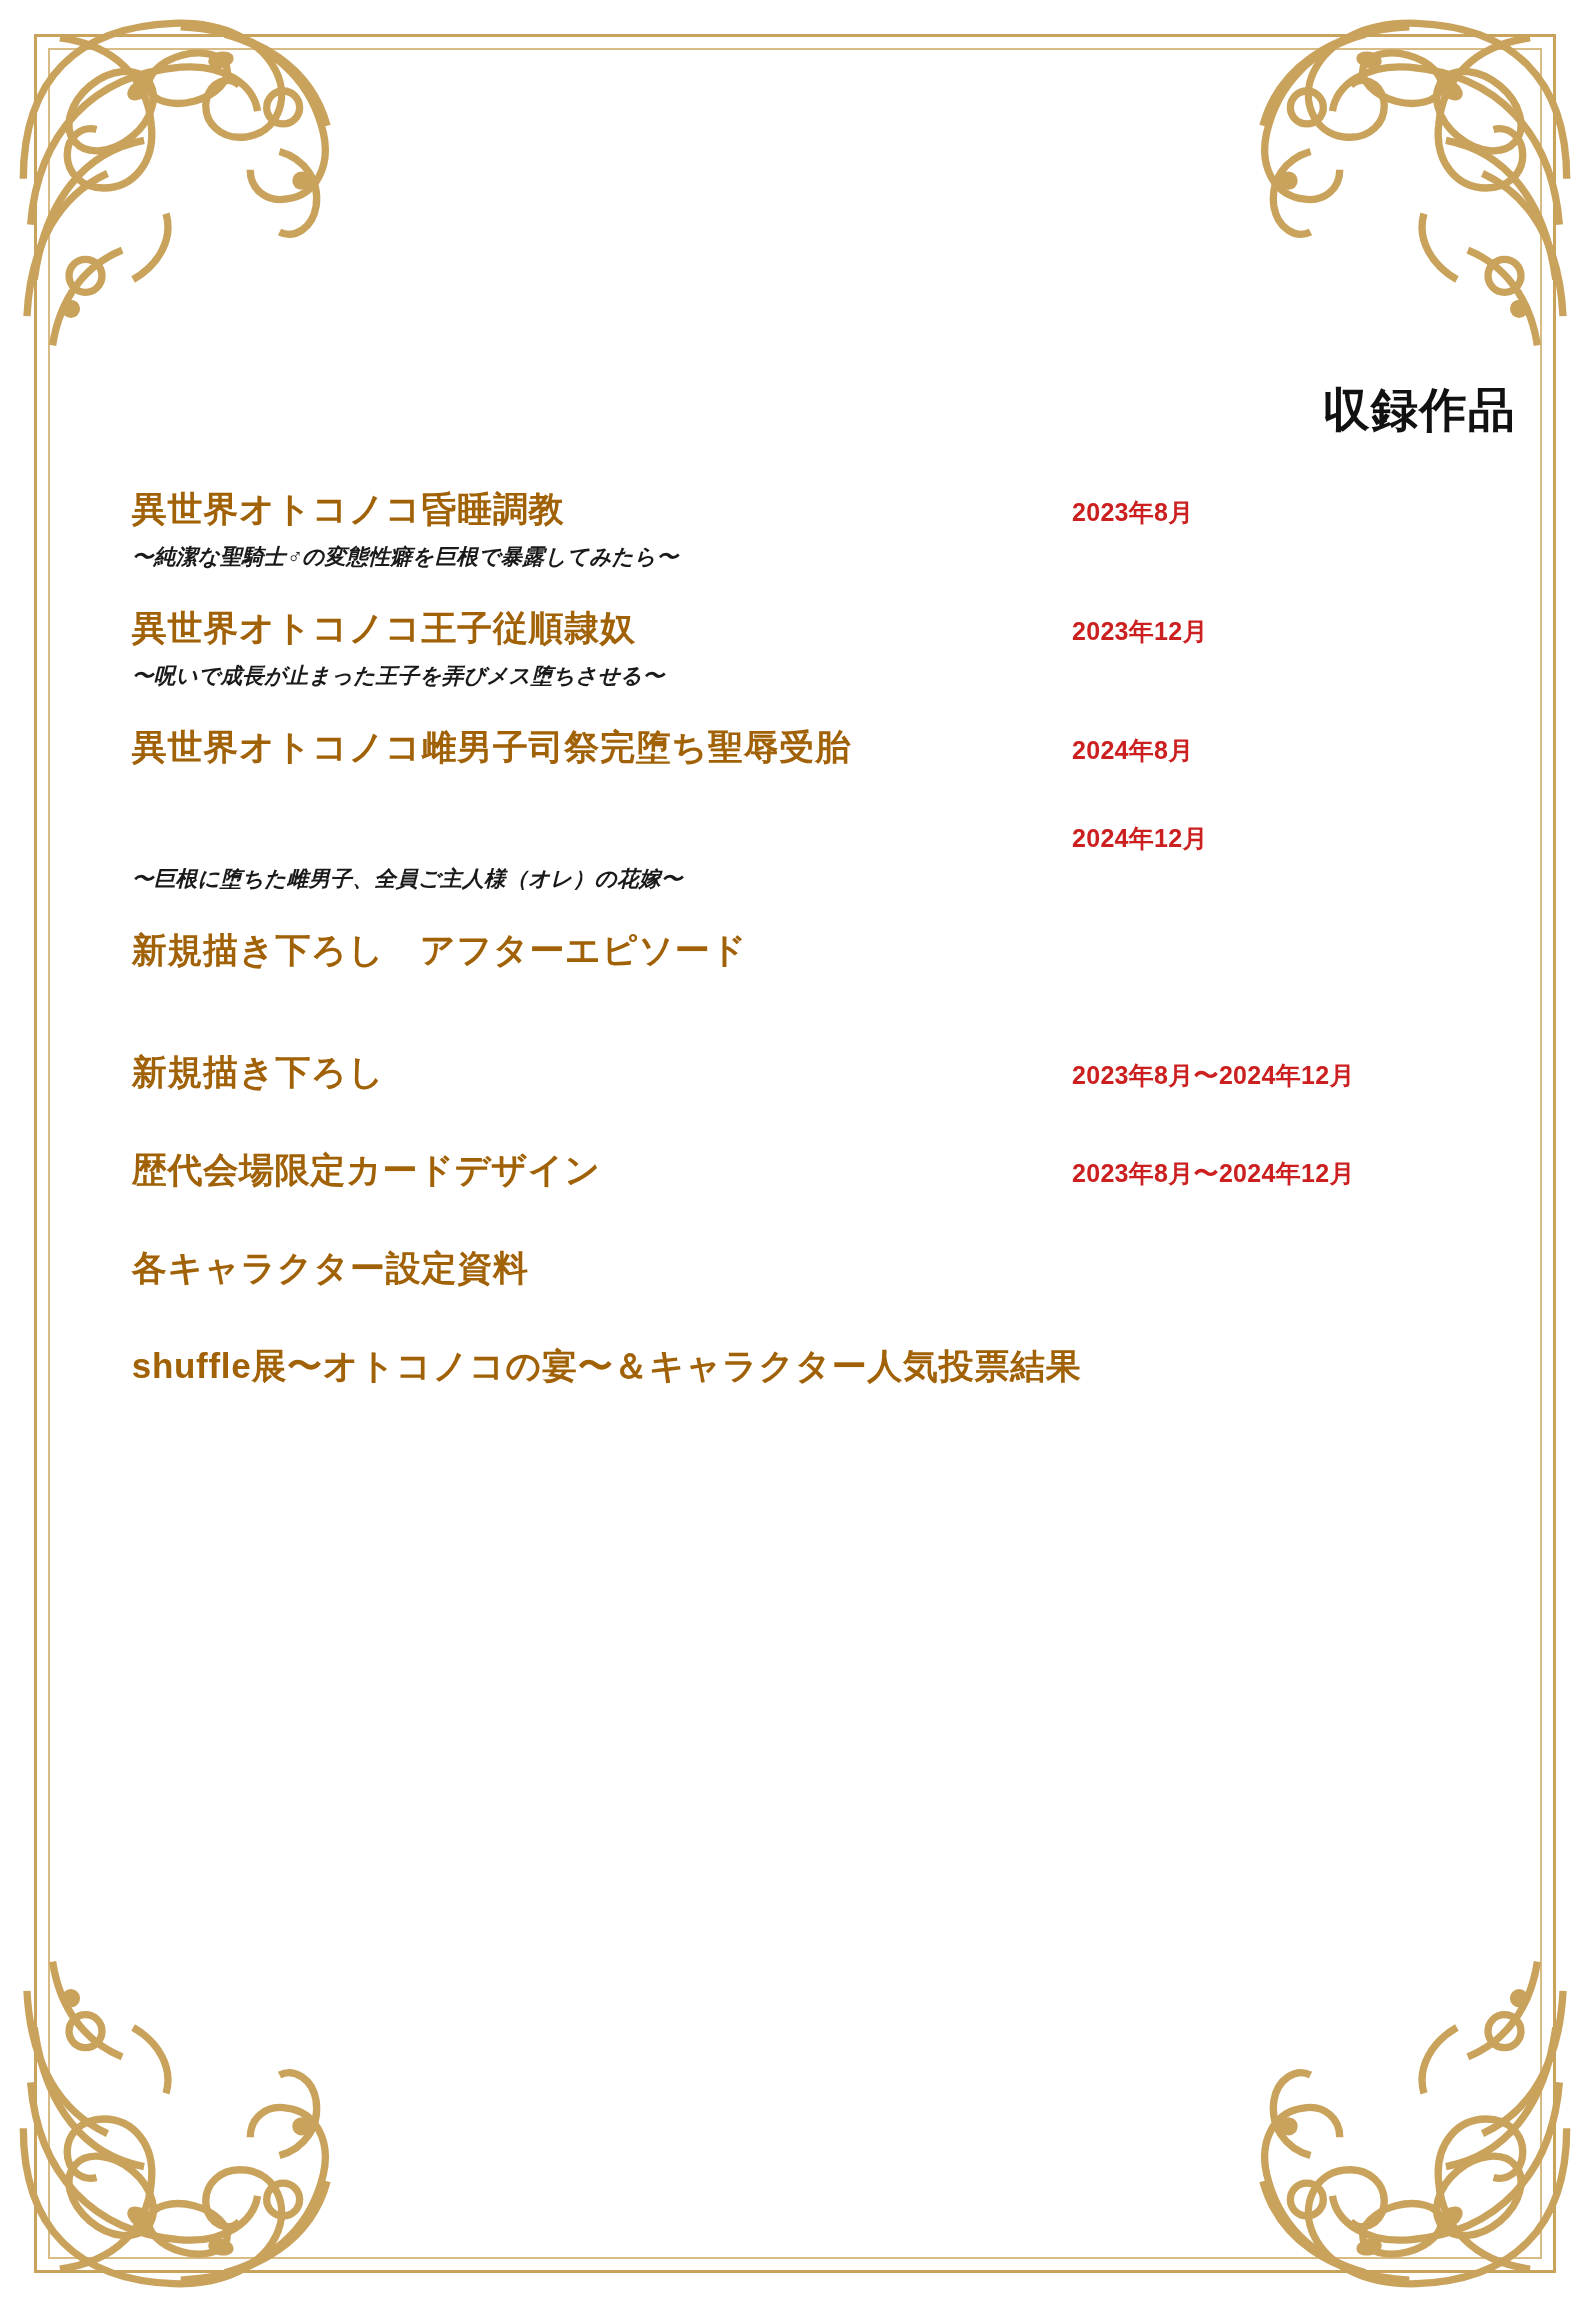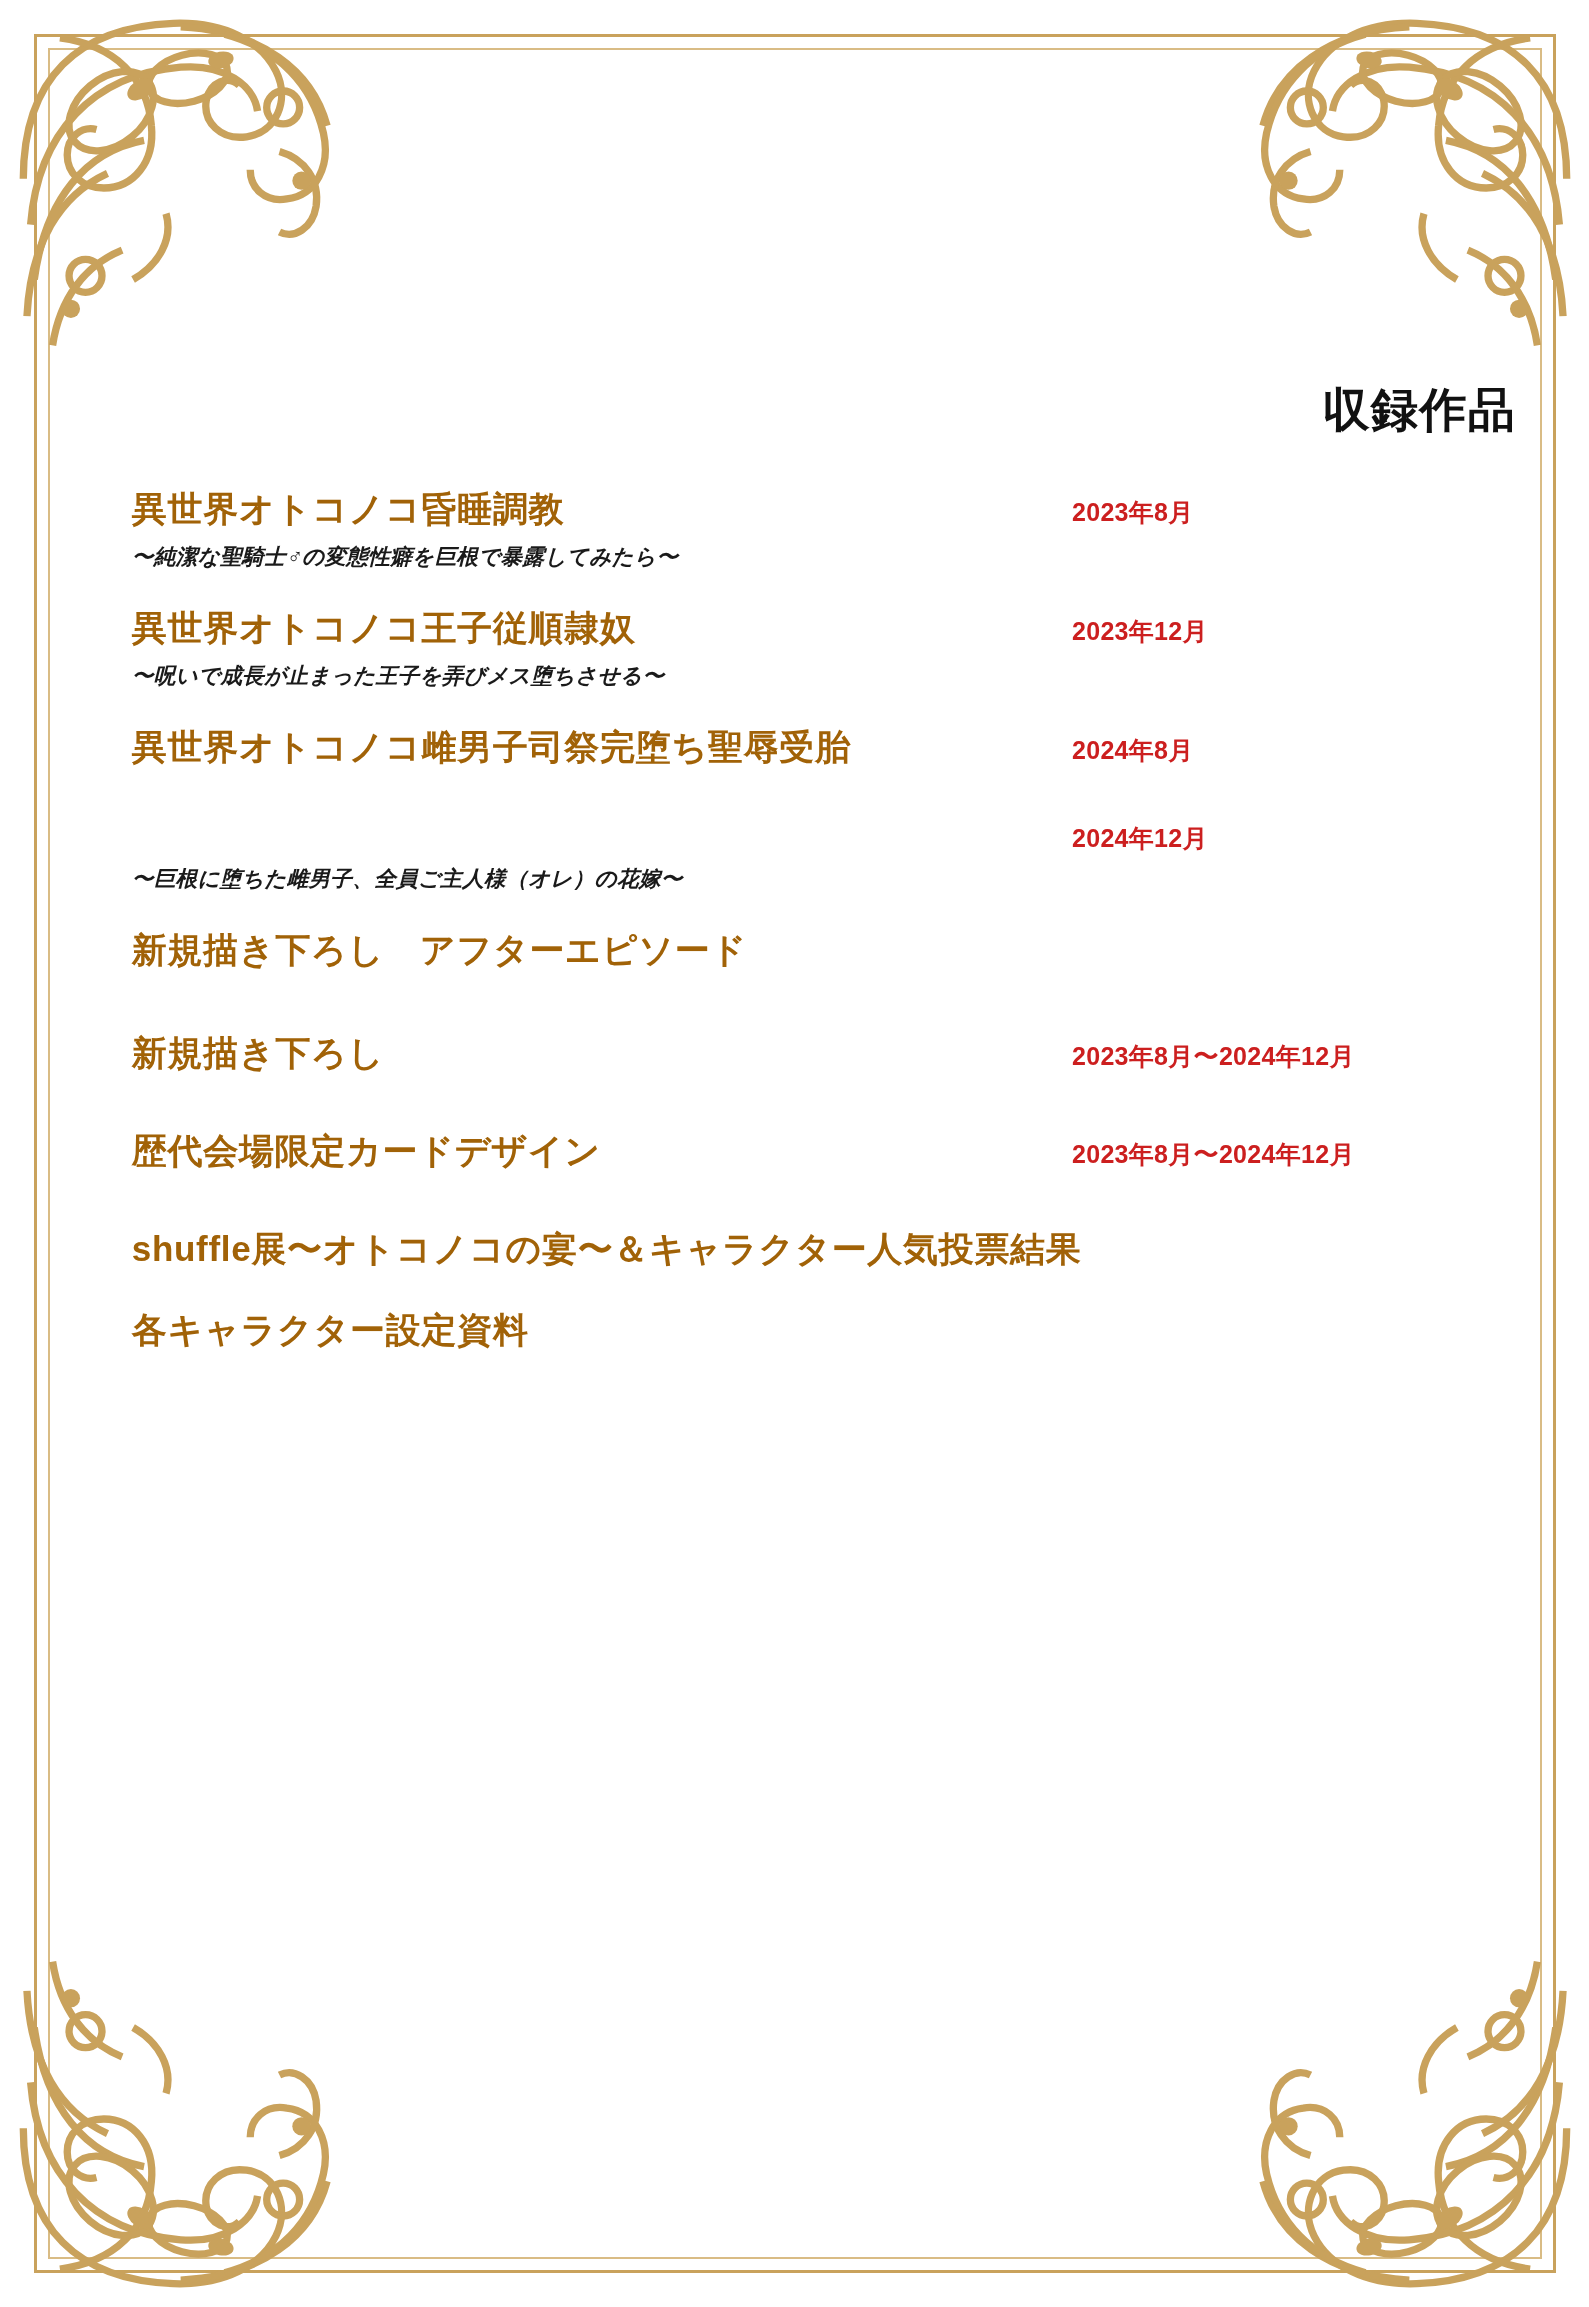--- a/index.html
+++ b/index.html
@@ -97,21 +97,21 @@
     color: #1a1a1a;
     margin-top: 9.1px;
     letter-spacing: 0.3px;
     font-style: italic;
   }
 
   
   .col-date-a { margin-left: auto; width: 444px; }
 
   .entry--tall { margin-bottom: 51px; }
-  .entry--gap { margin-bottom: 56px; }
+  .entry--gap { margin-bottom: 75px; }
 </style>
 </head>
 <body>
 
 <div class="frame">
   <div class="frame-line"></div>
   <div class="frame-line-inner"></div>
 
   <div class="corner corner-tl">
     <svg viewBox="0 0 200 200" xmlns="http://www.w3.org/2000/svg">
@@ -271,29 +271,29 @@
       </div>
     </div>
 
     <div class="entry entry--tall">
       <div class="entry-row">
         <span class="entry-title">歴代会場限定カードデザイン</span>
         <span class="entry-date col-date-a">2023年8月〜2024年12月</span>
       </div>
     </div>
 
+    <div class="entry entry--tall">
+      <div class="entry-row">
+        <span class="entry-title">各キャラクター設定資料</span>
+        <span class="entry-date col-date-a"></span>
+      </div>
+    </div>
+
     <div class="entry">
       <div class="entry-row">
         <span class="entry-title">shuffle展〜オトコノコの宴〜＆キャラクター人気投票結果</span>
         <span class="entry-date col-date-a"></span>
       </div>
     </div>
 
-    <div class="entry entry--tall">
-      <div class="entry-row">
-        <span class="entry-title">各キャラクター設定資料</span>
-        <span class="entry-date col-date-a"></span>
-      </div>
-    </div>
-
   </div>
 </div>
 
 
 </body></html>

